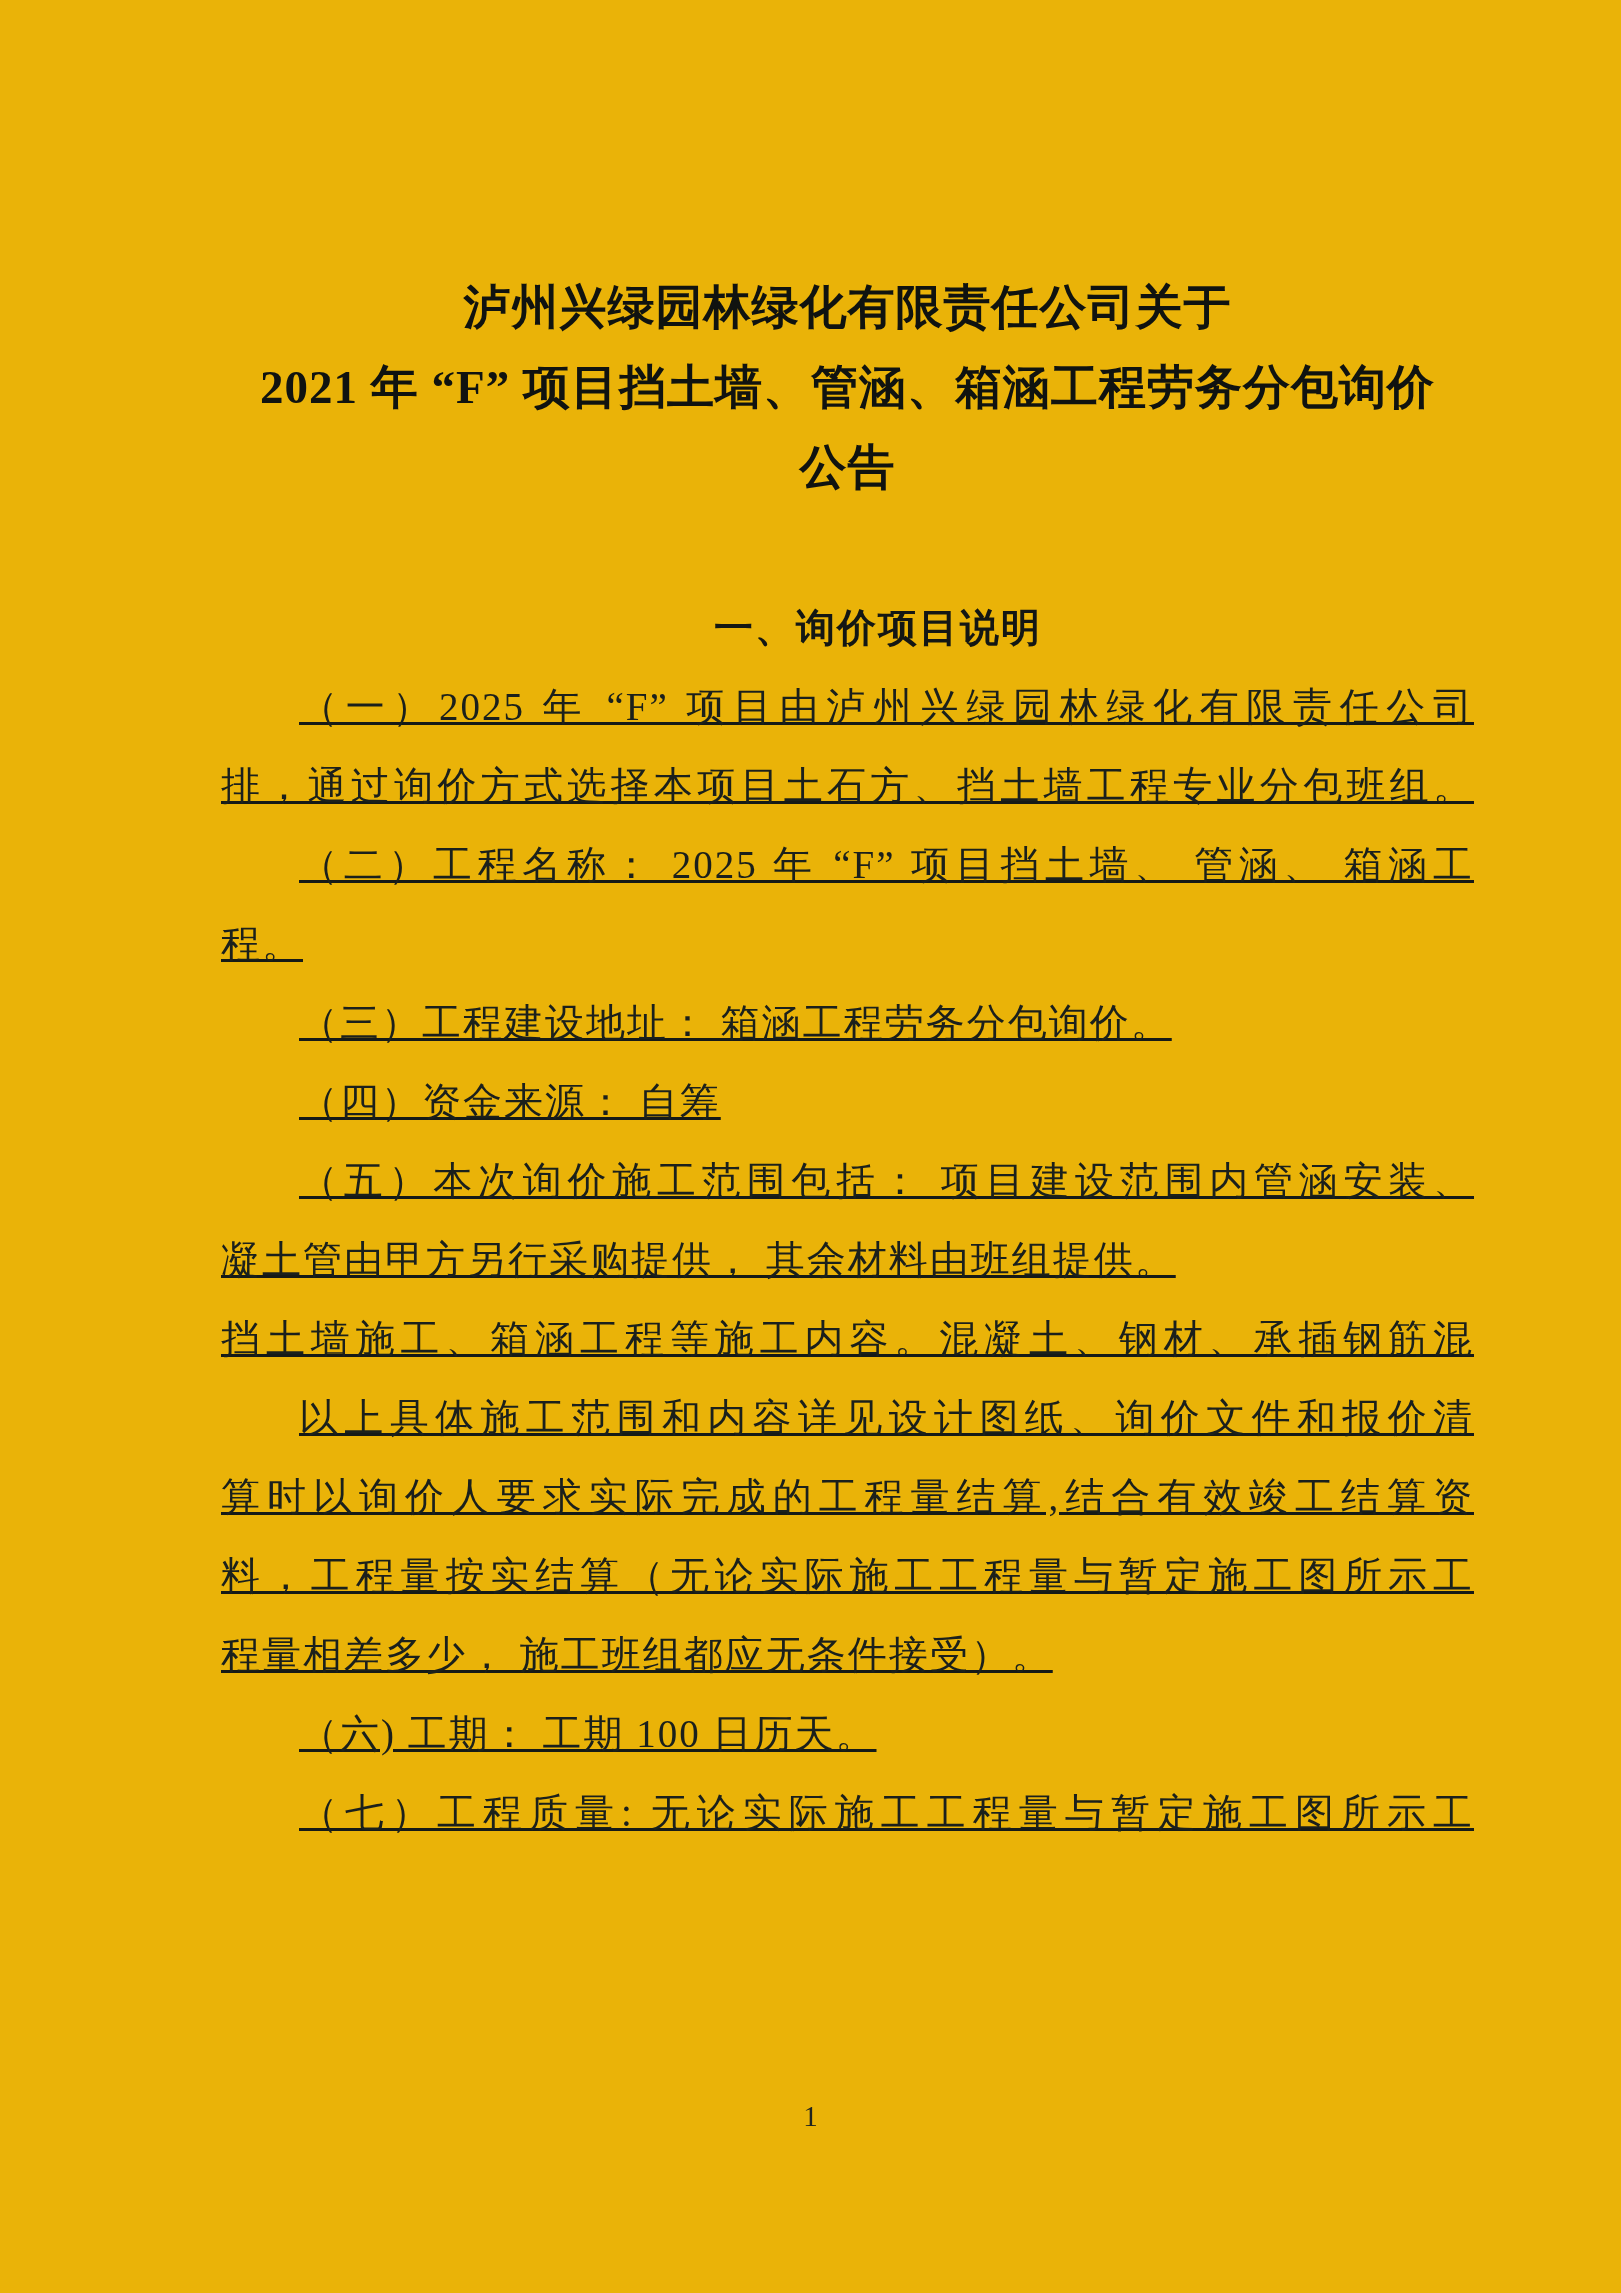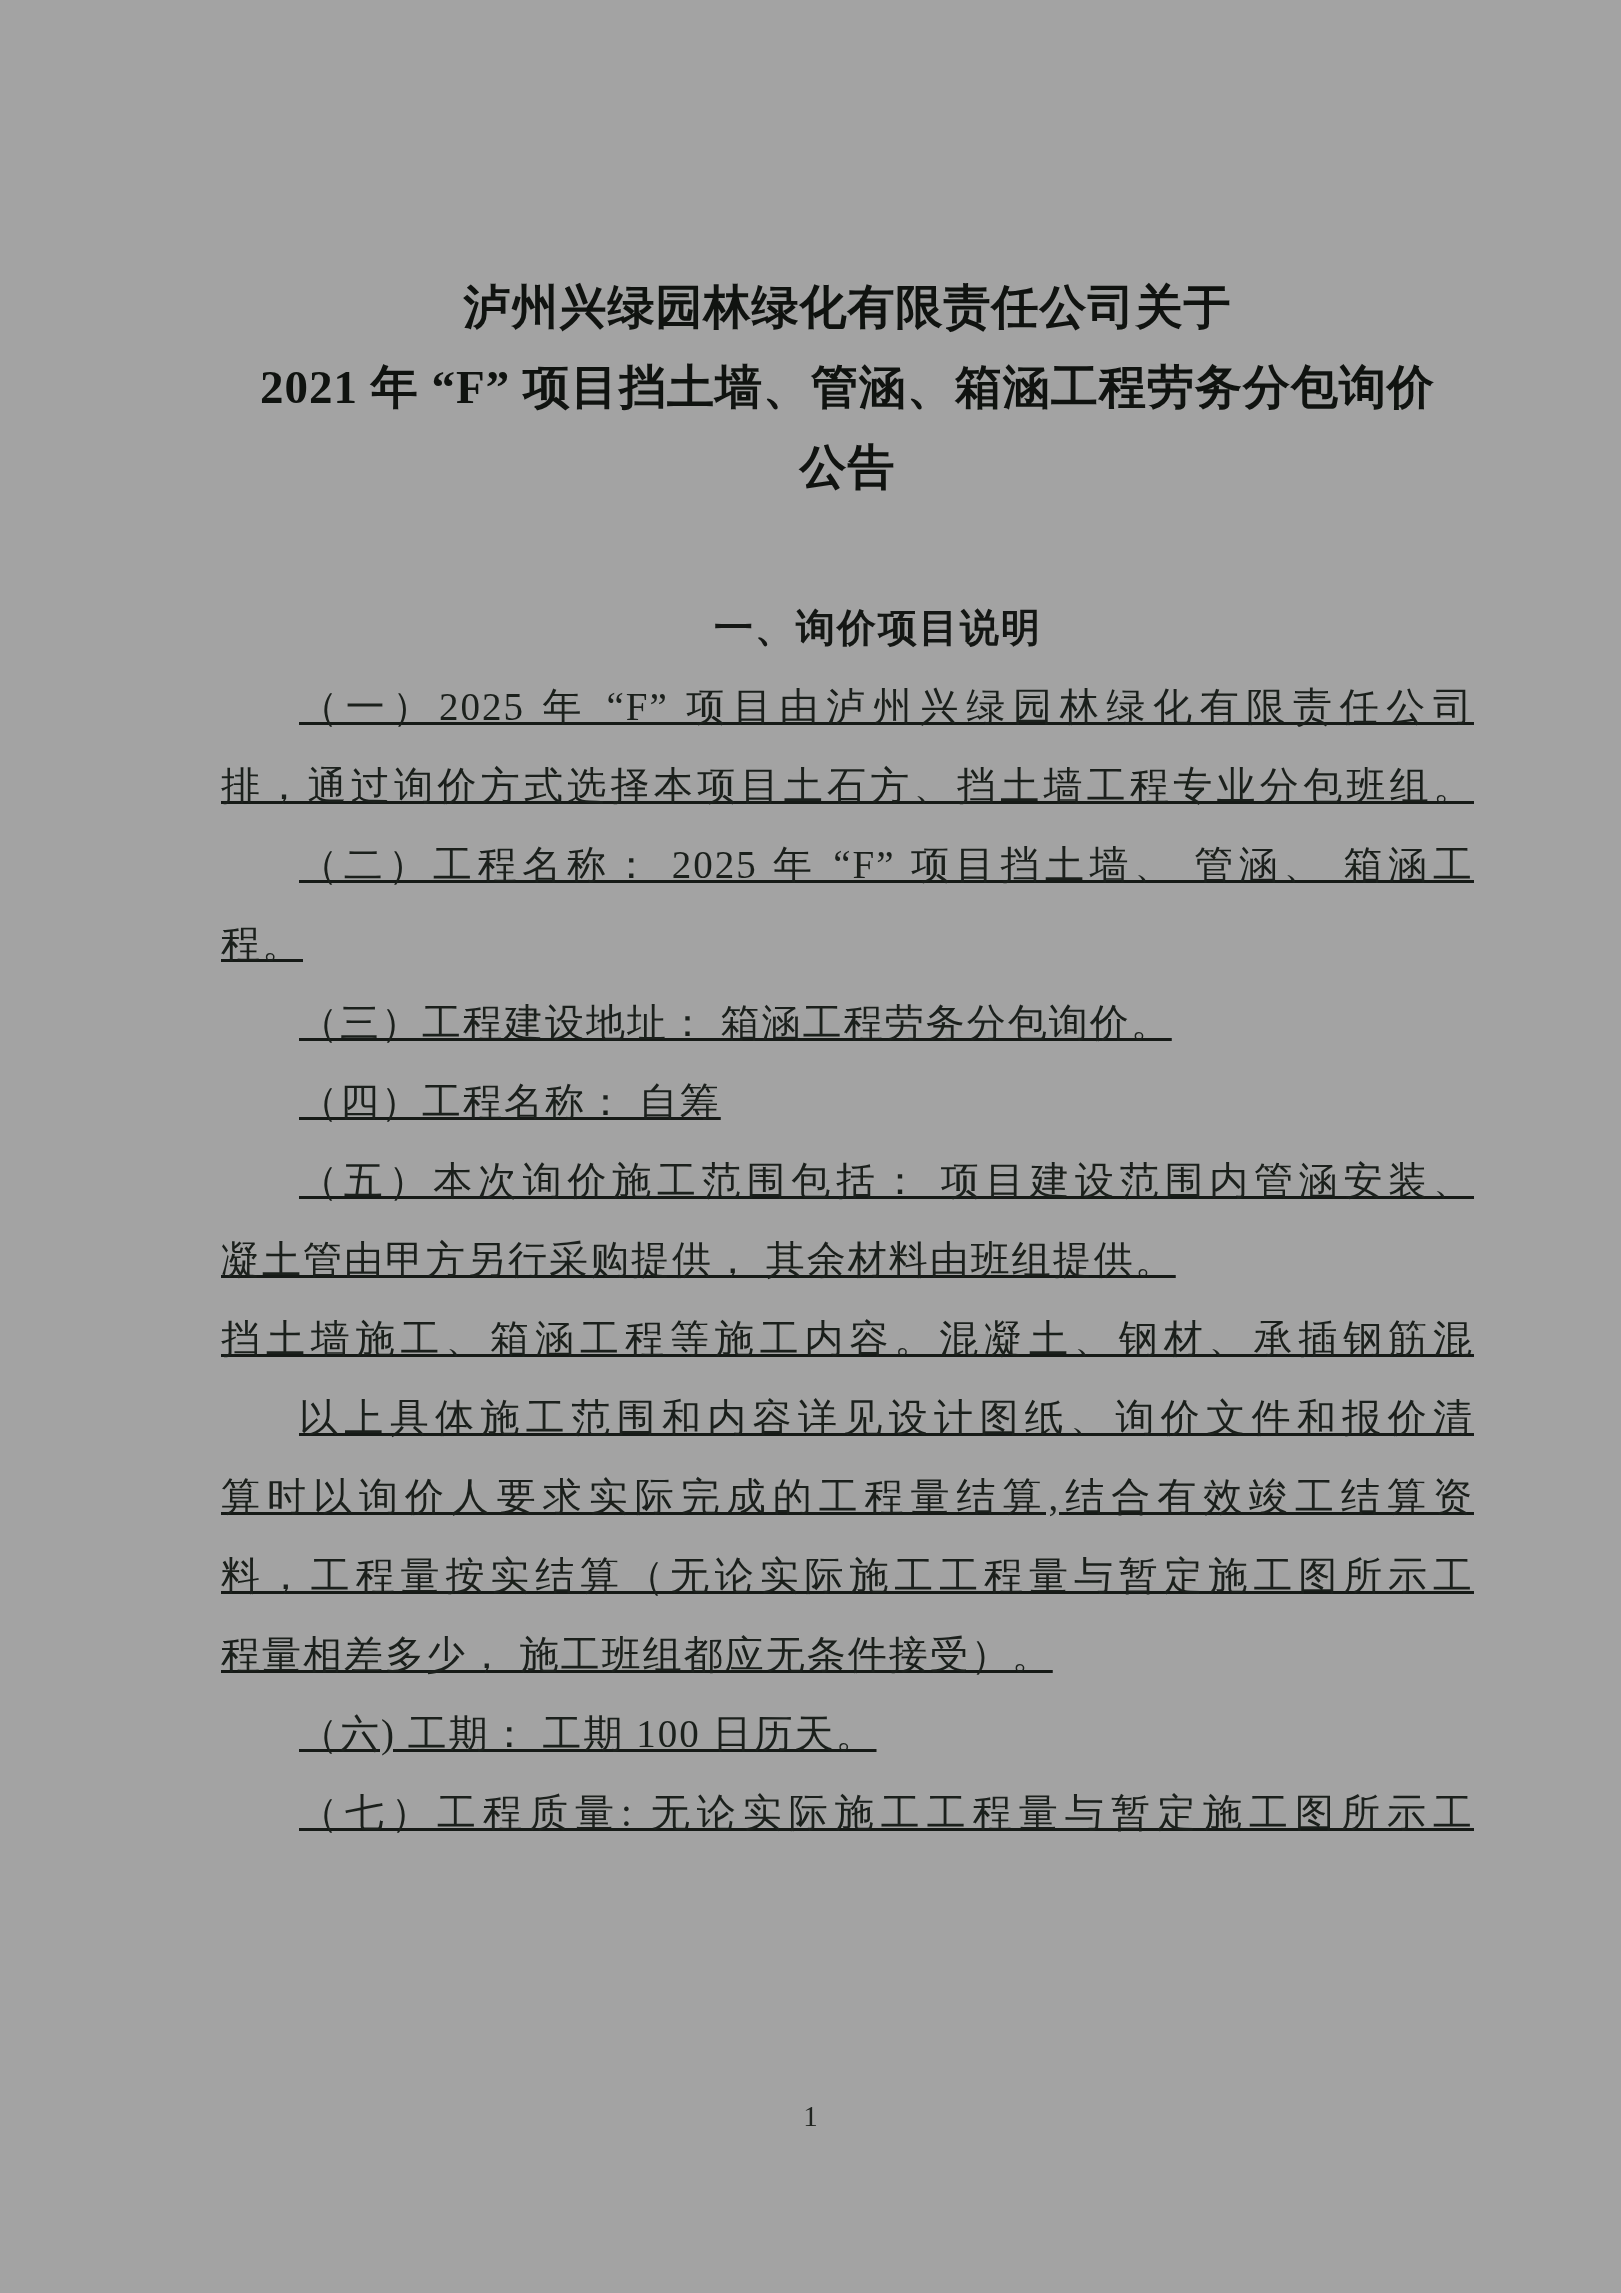--- a/index.html
+++ b/index.html
@@ -5,21 +5,21 @@
   html, body {
     margin: 0;
     padding: 0;
     background: #e8e8e8;
   }
   .page {
     position: relative;
     width: 1621px;
     height: 2294px;
     margin: 0 auto;
-    background: #a3a3a3;
+    background: #eab308;
     color: #161a17;
     overflow: hidden;
     font-family: "Liberation Serif", "DejaVu Serif", serif;
   }
   
   .title-block {
     position: absolute;
     top: 267px;
     left: 221px;
     width: 1253px;
@@ -98,21 +98,21 @@
   </div>
 
   <div class="section-heading">一、询价项目说明</div>
 
   <div class="body-block">
     <div class="body-line indent fill">（一）2025 年 “F” 项目由泸州兴绿园林绿化有限责任公司</div>
     <div class="body-line fill">排，通过询价方式选择本项目土石方、挡土墙工程专业分包班组。</div>
     <div class="body-line indent fill">（二）工程名称： 2025 年 “F” 项目挡土墙、 管涵、 箱涵工</div>
     <div class="body-line">程。</div>
     <div class="body-line indent">（三）工程建设地址： 箱涵工程劳务分包询价。</div>
-    <div class="body-line indent">（四）工程名称： 自筹</div>
+    <div class="body-line indent">（四）资金来源： 自筹</div>
     <div class="body-line indent fill">（五）本次询价施工范围包括： 项目建设范围内管涵安装、</div>
     <div class="body-line">凝土管由甲方另行采购提供， 其余材料由班组提供。</div>
     <div class="body-line fill">挡土墙施工、箱涵工程等施工内容。混凝土、钢材、承插钢筋混</div>
     <div class="body-line indent fill">以上具体施工范围和内容详见设计图纸、询价文件和报价清</div>
     <div class="body-line fill">算时以询价人要求实际完成的工程量结算,结合有效竣工结算资</div>
     <div class="body-line fill">料，工程量按实结算（无论实际施工工程量与暂定施工图所示工</div>
     <div class="body-line">程量相差多少， 施工班组都应无条件接受）。</div>
     <div class="body-line indent">（六) 工期： 工期 100 日历天。</div>
     <div class="body-line indent fill">（七）工程质量: 无论实际施工工程量与暂定施工图所示工</div>
   </div>

